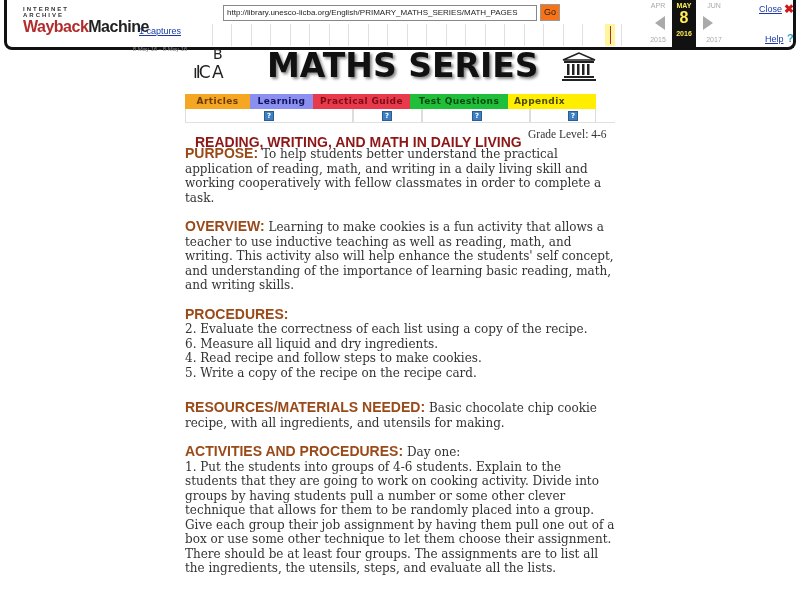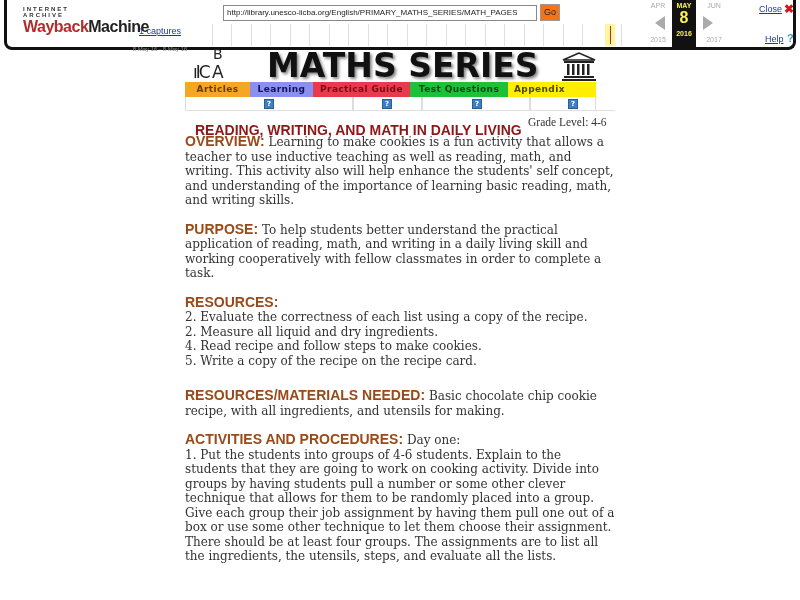--- a/index.html
+++ b/index.html
@@ -54,21 +54,21 @@
   .header { position: relative; height: 32px; }
   .ibe-logo { position: absolute; left: 6px; top: 0; width: 50px; height: 32px; font-family: "DejaVu Sans", sans-serif; font-size: 16px; color: #222; }
   .ibe-logo .b { position: absolute; left: 22px; top: -4px; font-size: 14px; }
   .ibe-logo .ia { position: absolute; left: 2px; top: 12px; font-size: 17px; letter-spacing: -2px; }
   .title {
     position: absolute; left: 82px; top: -2px; font-family: "DejaVu Sans", sans-serif;
     font-size: 33px; font-weight: bold; color: #111; letter-spacing: 0px; line-height: 36px;
     text-shadow: 2px 2px 3px #888;
   }
   .unesco { position: absolute; left: 376px; top: 2px; width: 36px; height: 30px; }
-  .nav { display: flex; height: 15px; margin-top: 0; }
+  .nav { display: flex; height: 15px; margin-top: 12px; }
   .nav .tab { font-family: "DejaVu Sans", sans-serif; font-size: 9px; font-weight: bold; line-height: 15px; text-align: center; letter-spacing: 0.4px; }
   .helprow { display: flex; height: 14px; border-bottom: 1px solid #e0e0e0; }
   .helprow .cell { border-left: 1px solid #ddd; border-right: 1px solid #ddd; position: relative; }
   .qicon {
     position: absolute; top: 2px; width: 10px; height: 10px; background: #3d7fc1;
     border: 1px solid #2a5d95; color: #fff; font-family: "DejaVu Sans", sans-serif;
     font-size: 7px; text-align: center; line-height: 8px; font-weight: bold;
   }
   .subtitle-row { margin-top: 3px; position: relative; height: 18px; }
   .subtitle { position: absolute; left: 10px; top: 8px; font-family: "Liberation Sans", sans-serif; font-size: 14px; font-weight: bold; color: #8f1616; }
@@ -180,30 +180,30 @@
       </div>
   </div>
 
   <div class="subtitle-row">
     <div class="subtitle">READING, WRITING, AND MATH IN DAILY LIVING</div>
     <div class="grade">Grade Level: 4-6</div>
   </div>
 
   <div class="content">
     <p>
+      <span class="lbl">PURPOSE:</span><span> To help students better understand the practical application of reading, math, and writing in a daily living skill and working cooperatively with fellow classmates in order to complete a task.</span>
+    </p>
+    <p>
       <span class="lbl">OVERVIEW:</span><span> Learning to make cookies is a fun activity that allows a teacher to use inductive teaching as well as reading, math, and writing. This activity also will help enhance the students' self concept, and understanding of the importance of learning basic reading, math, and writing skills.</span>
     </p>
     <p>
-      <span class="lbl">PURPOSE:</span><span> To help students better understand the practical application of reading, math, and writing in a daily living skill and working cooperatively with fellow classmates in order to complete a task.</span>
-    </p>
-    <p>
-      <span class="lbl">RESOURCES:</span>
+      <span class="lbl">PROCEDURES:</span>
       <span class="list" style="display:block">
         <span style="display:block">2. Evaluate the correctness of each list using a copy of the recipe.</span>
-        <span style="display:block">2. Measure all liquid and dry ingredients.</span>
+        <span style="display:block">6. Measure all liquid and dry ingredients.</span>
         <span style="display:block">4. Read recipe and follow steps to make cookies.</span>
         <span style="display:block">5. Write a copy of the recipe on the recipe card.</span>
       </span>
     </p>
     <p style="margin-top:20px">
       <span class="lbl">RESOURCES/MATERIALS NEEDED:</span><span> Basic chocolate chip cookie recipe, with all ingredients, and utensils for making.</span>
     </p>
     <p>
       <span class="lbl">ACTIVITIES AND PROCEDURES:</span><span> Day one:</span>
       <span style="display:block">1. Put the students into groups of 4-6 students. Explain to the students that they are going to work on cooking activity. Divide into groups by having students pull a number or some other clever technique that allows for them to be randomly placed into a group. Give each group their job assignment by having them pull one out of a box or use some other technique to let them choose their assignment. There should be at least four groups. The assignments are to list all the ingredients, the utensils, steps, and evaluate all the lists.</span>

